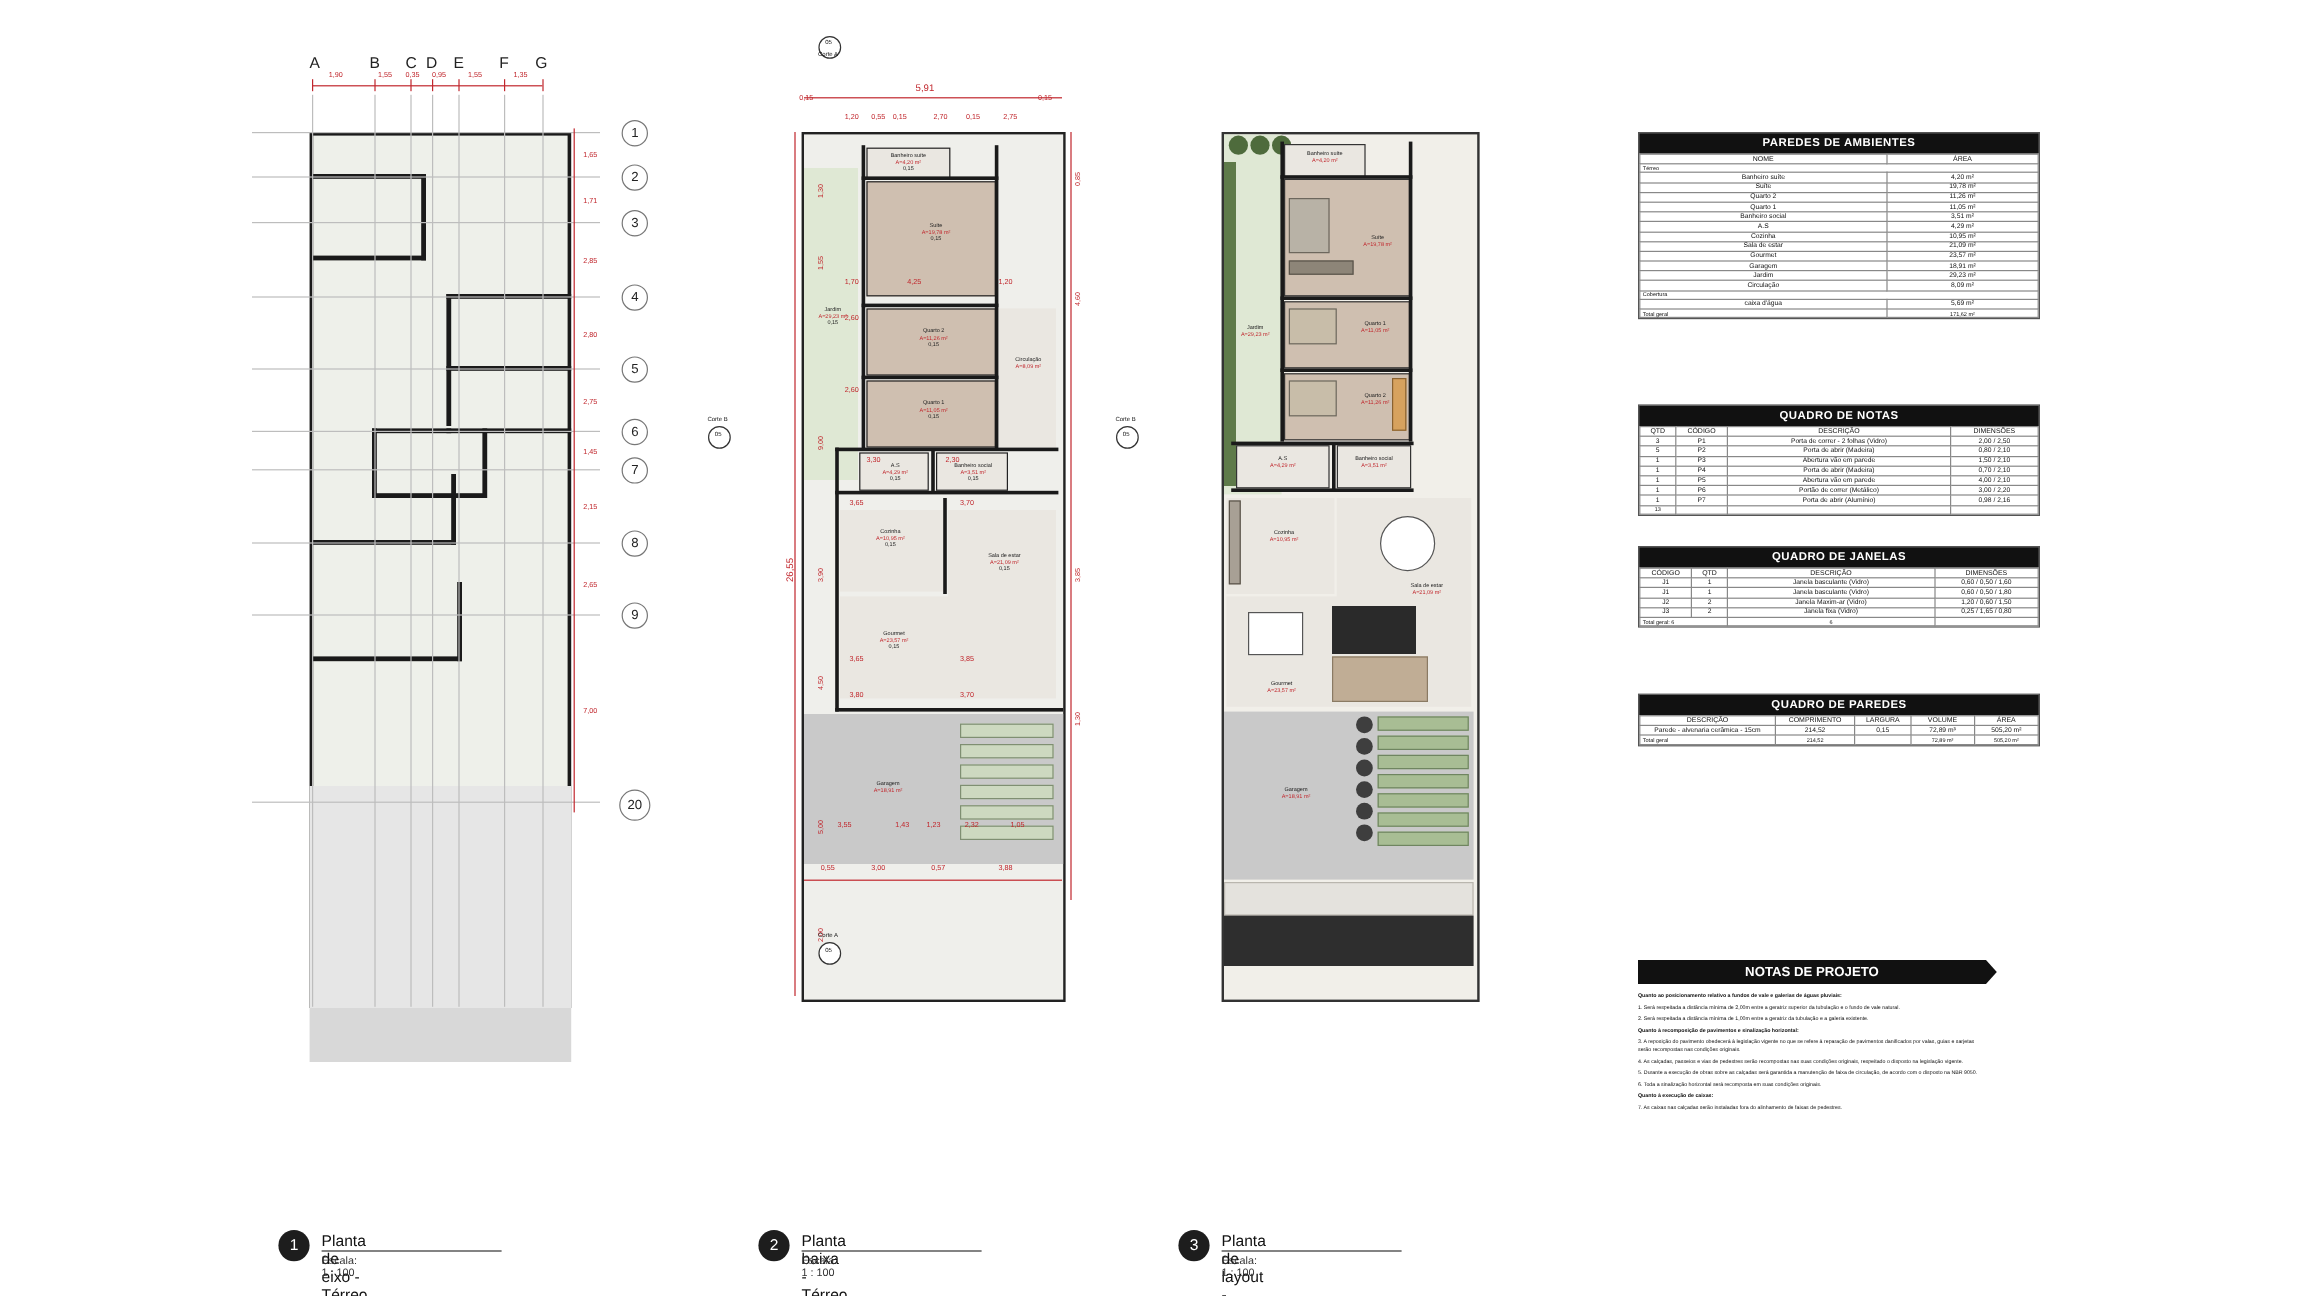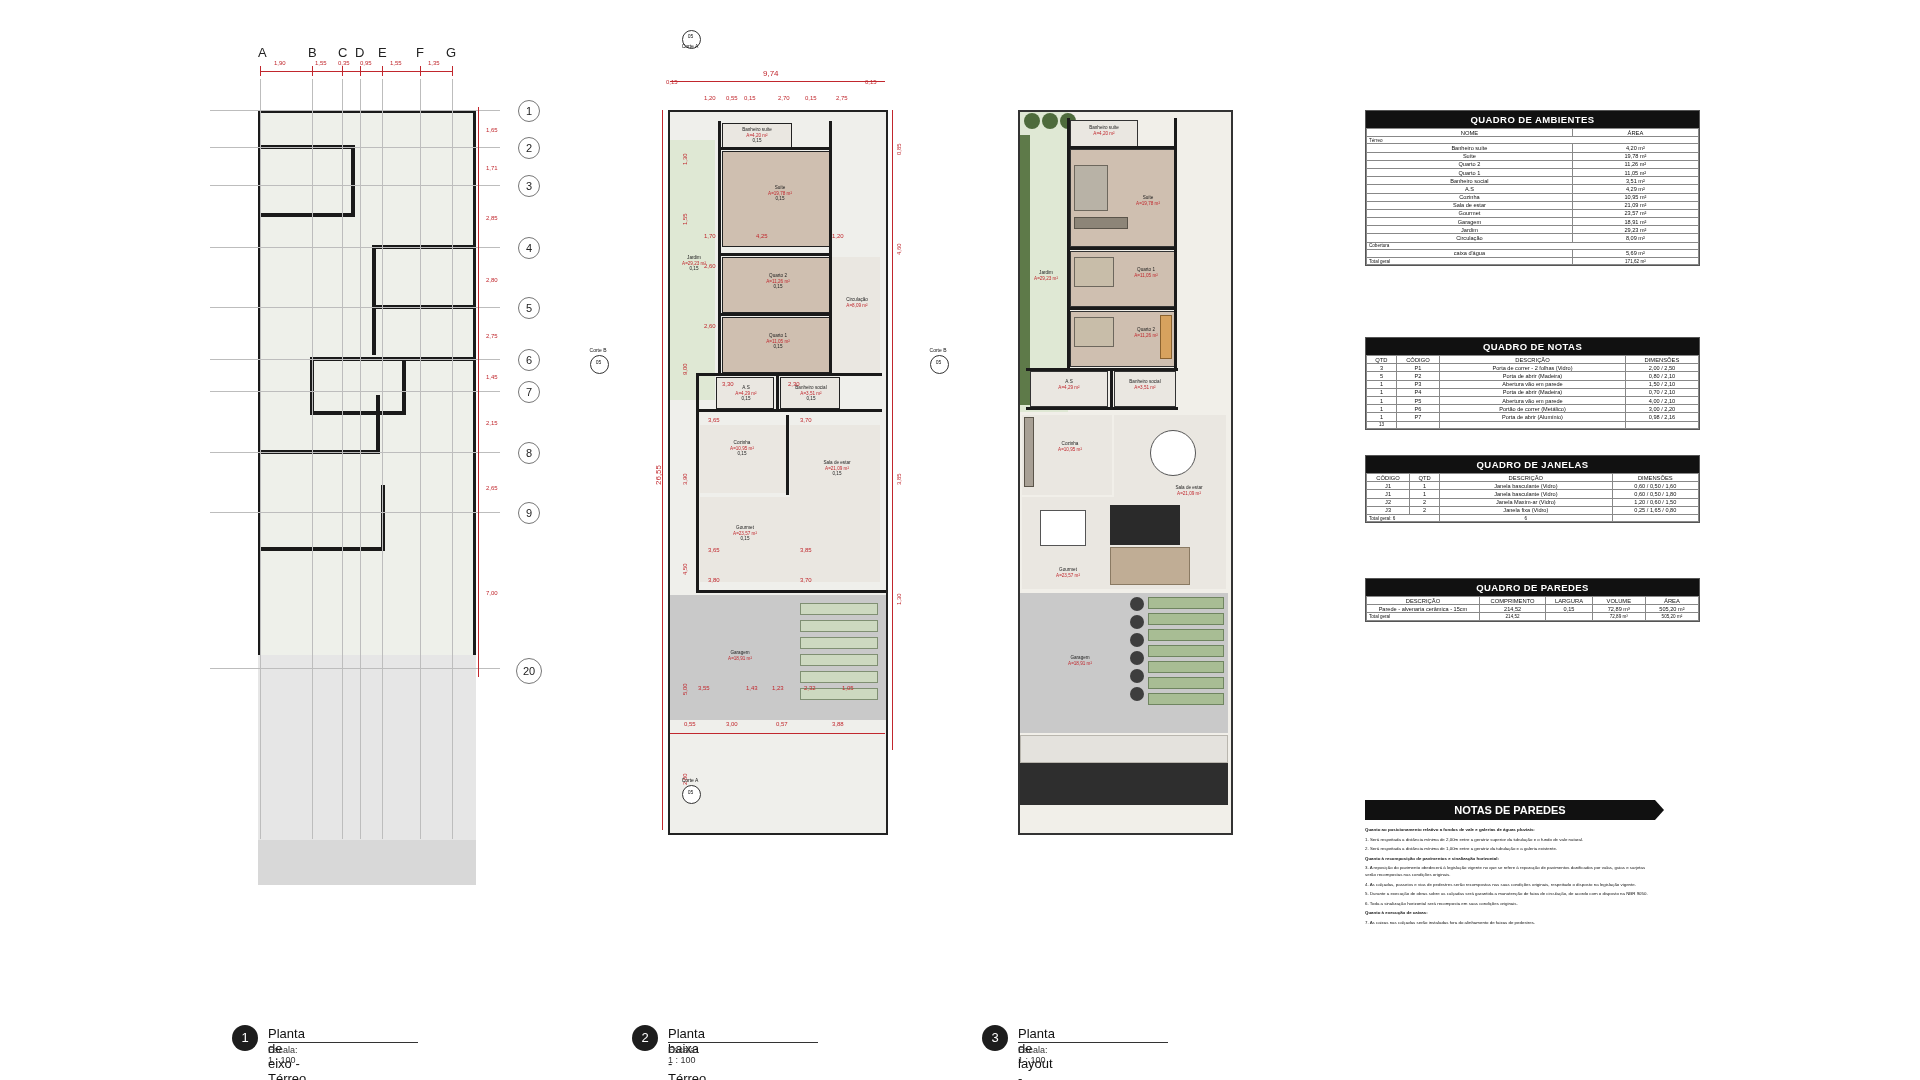--- a/index.html
+++ b/index.html
@@ -160,21 +160,21 @@
     <div class="axis-bubble" style="left:268px;top:254px;">6</div>
     <div class="axis-bubble" style="left:268px;top:286px;">7</div>
     <div class="axis-bubble" style="left:268px;top:347px;">8</div>
     <div class="axis-bubble" style="left:268px;top:407px;">9</div>
     <div class="axis-bubble" style="left:266px;top:563px;width:24px;height:24px;line-height:24px;">20</div>
   </div>
 
   <div class="plan-col" id="plan2">
 
     <div class="dim-red" style="left:6px;top:-6px;">0,15</div>
-    <div class="dim-red" style="left:103px;top:-16px;font-size:8px;">9,74</div>
+    <div class="dim-red" style="left:103px;top:-16px;font-size:8px;">5,91</div>
     <div class="dim-red" style="left:205px;top:-6px;">0,15</div>
     <div class="dimline" style="left:10px;top:-4px;width:215px;"></div>
 
     <div class="dim-red" style="left:44px;top:10px;">1,20</div>
     <div class="dim-red" style="left:66px;top:10px;">0,55</div>
     <div class="dim-red" style="left:84px;top:10px;">0,15</div>
     <div class="dim-red" style="left:118px;top:10px;">2,70</div>
     <div class="dim-red" style="left:145px;top:10px;">0,15</div>
     <div class="dim-red" style="left:176px;top:10px;">2,75</div>
 
@@ -456,21 +456,21 @@
     <div class="tb-scale">Escala:  1 : 100</div>
   </div>
   <div class="title-block" style="left:982px;">
     <div class="tb-circle">3</div>
     <div class="tb-title">Planta de layout - Térreo</div>
     <div class="tb-rule"></div>
     <div class="tb-scale">Escala:  1 : 100</div>
   </div>
 
   <div class="tbl" id="tbl-ambientes" style="left:1365px;top:110px;">
-    <div class="tbl-head">QUADRO DE AMBIENTES</div>
+    <div class="tbl-head">PAREDES DE AMBIENTES</div>
     <table class="grid">
       <tbody>
           <tr>
         <th style="width:62%">NOME</th>
         <th>ÁREA</th>
       </tr>
       <tr>
             <td colspan="2" class="sect l">Térreo</td>
           </tr>
       <tr>
@@ -664,21 +664,21 @@
         <td class="sect c">214,52</td>
         <td class="sect c"></td>
         <td class="sect c">72,89 m³</td>
         <td class="sect c">505,20 m²</td>
       </tr>
     </tbody>
       </table>
   </div>
 
   <div id="notes">
-    <div class="nhead">NOTAS DE PAREDES</div>
+    <div class="nhead">NOTAS DE PROJETO</div>
     <div class="nbody">
       <p><b>Quanto ao posicionamento relativo a fundos de vale e galerias de águas pluviais:</b></p>
       <p>1. Será respeitada a distância mínima de 2,00m entre a geratriz superior da tubulação e o fundo de vale natural.</p>
       <p>2. Será respeitada a distância mínima de 1,00m entre a geratriz da tubulação e a galeria existente.</p>
       <p><b>Quanto à recomposição de pavimentos e sinalização horizontal:</b></p>
       <p>3. A reposição do pavimento obedecerá à legislação vigente no que se refere à reparação de pavimentos danificados por valas, guias e sarjetas serão recompostas nas condições originais.</p>
       <p>4. As calçadas, passeios e vias de pedestres serão recompostas nas suas condições originais, respeitado o disposto na legislação vigente.</p>
       <p>5. Durante a execução de obras sobre as calçadas será garantida a manutenção de faixa de circulação, de acordo com o disposto na NBR 9050.</p>
       <p>6. Toda a sinalização horizontal será recomposta em suas condições originais.</p>
       <p><b>Quanto à execução de caixas:</b></p>

